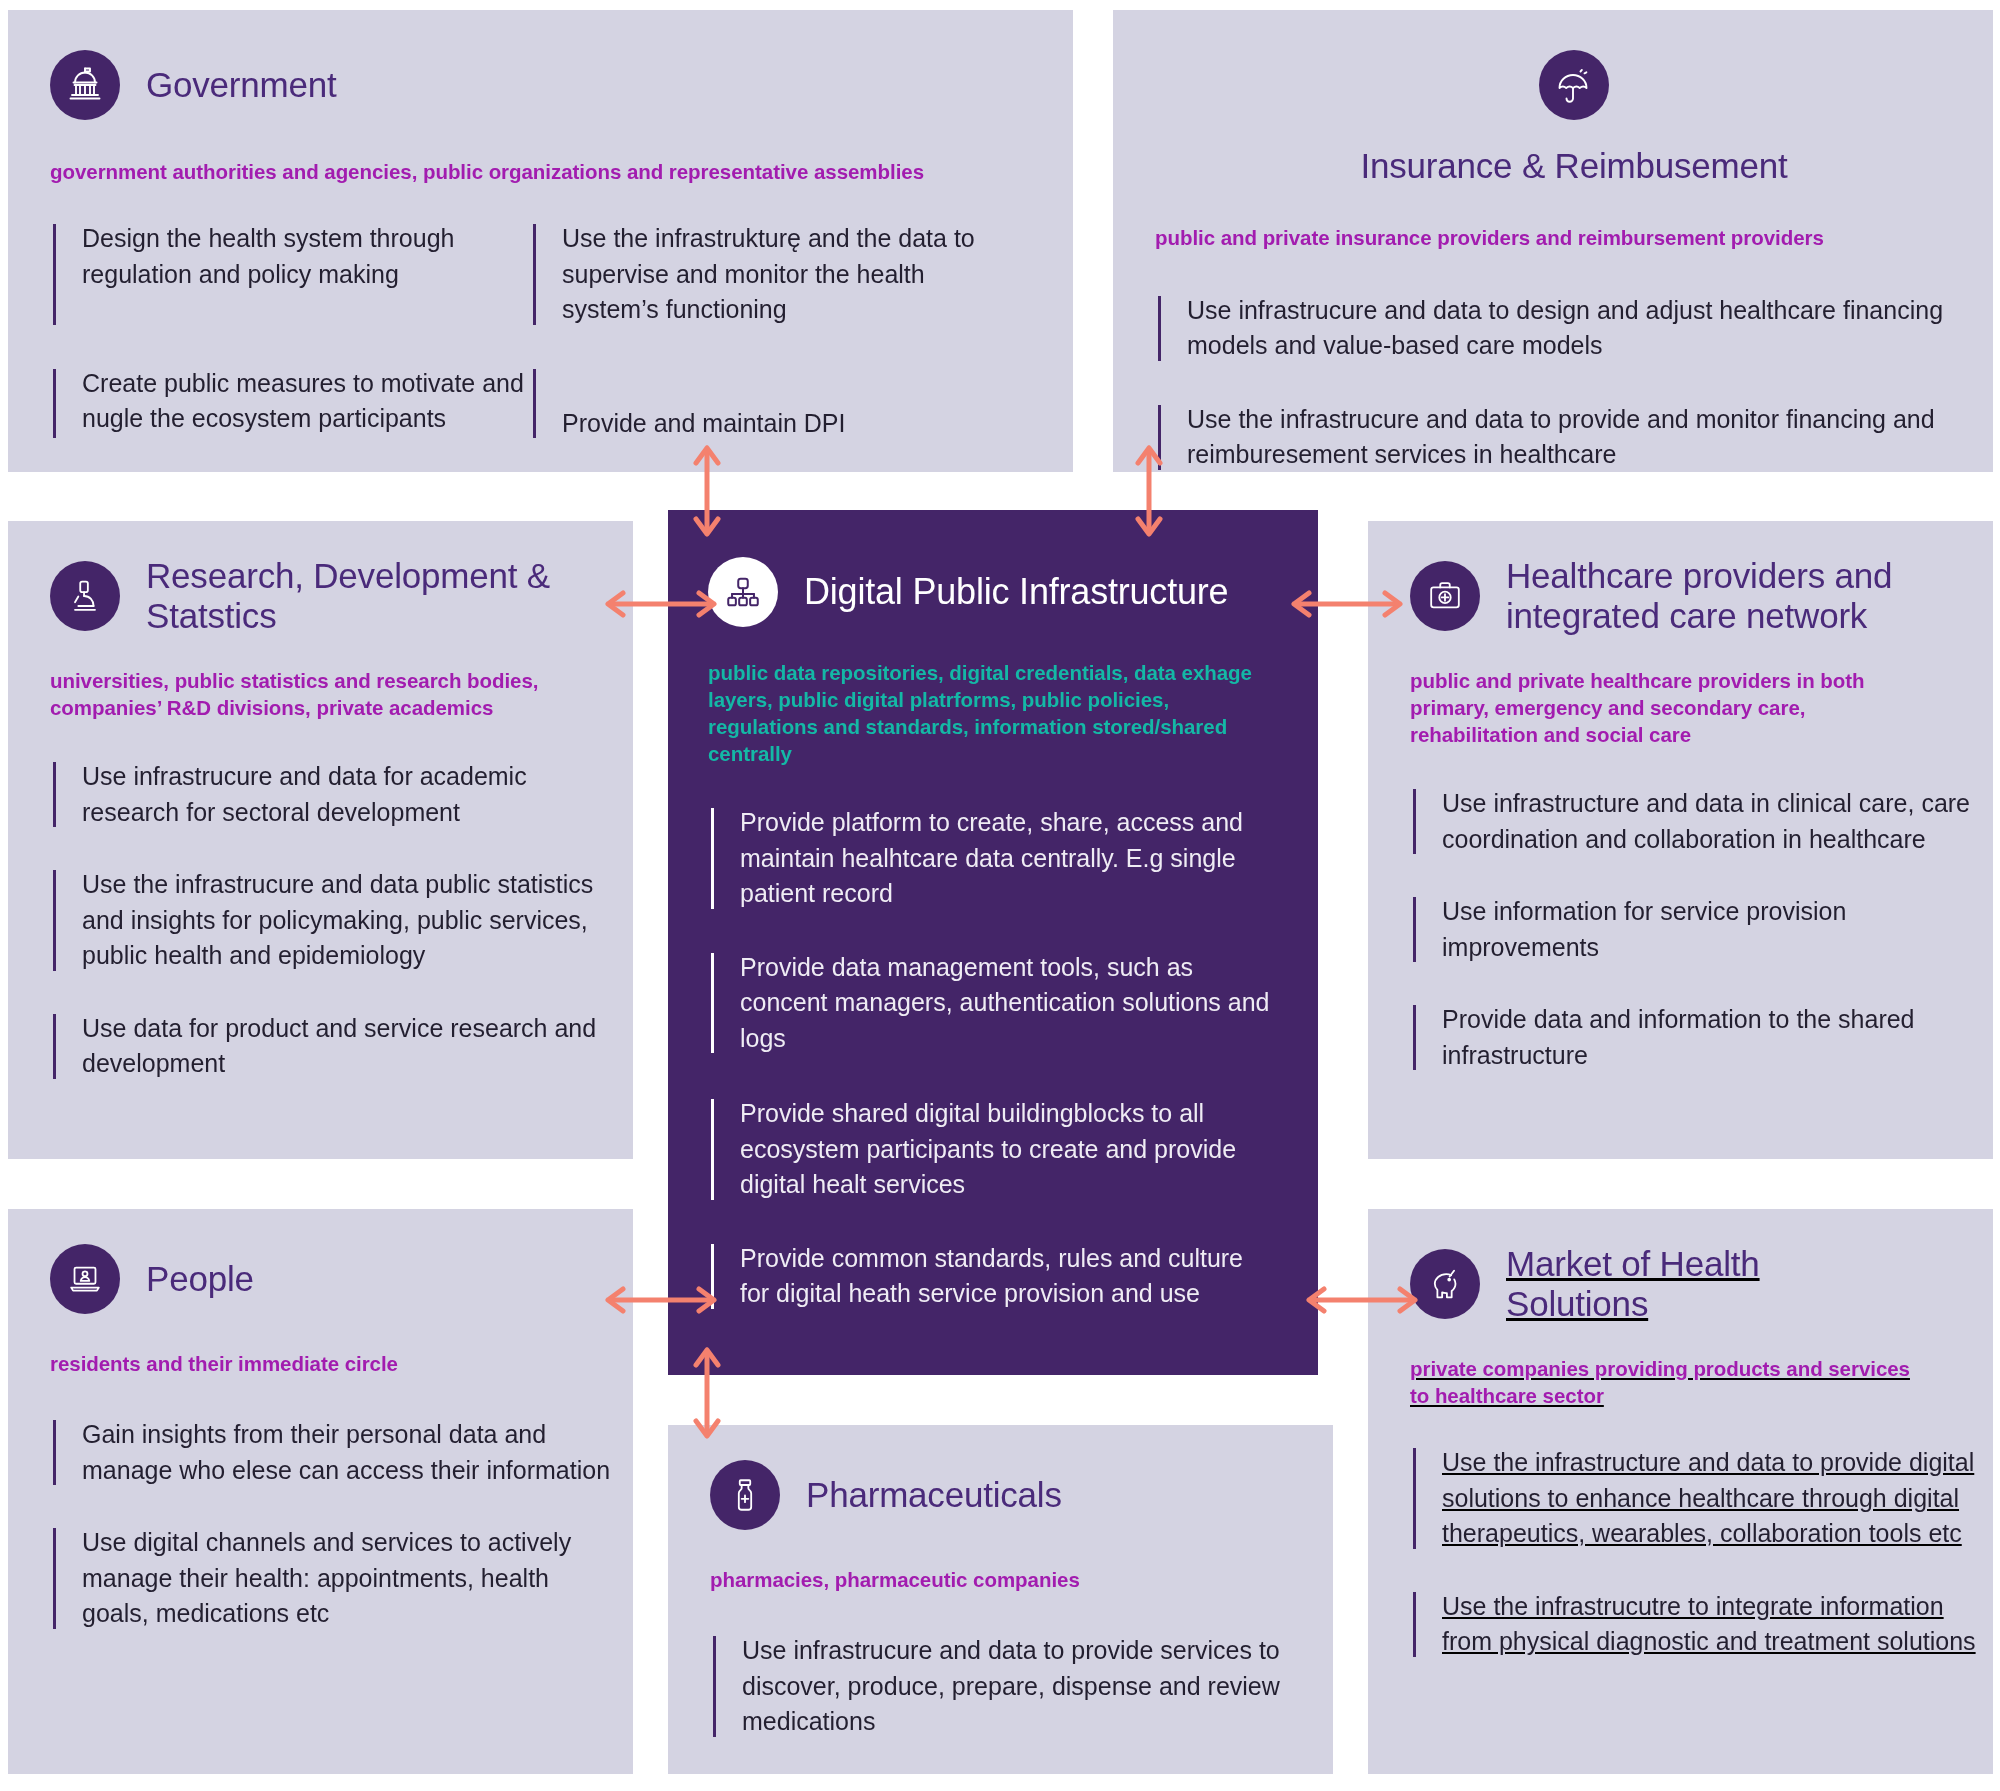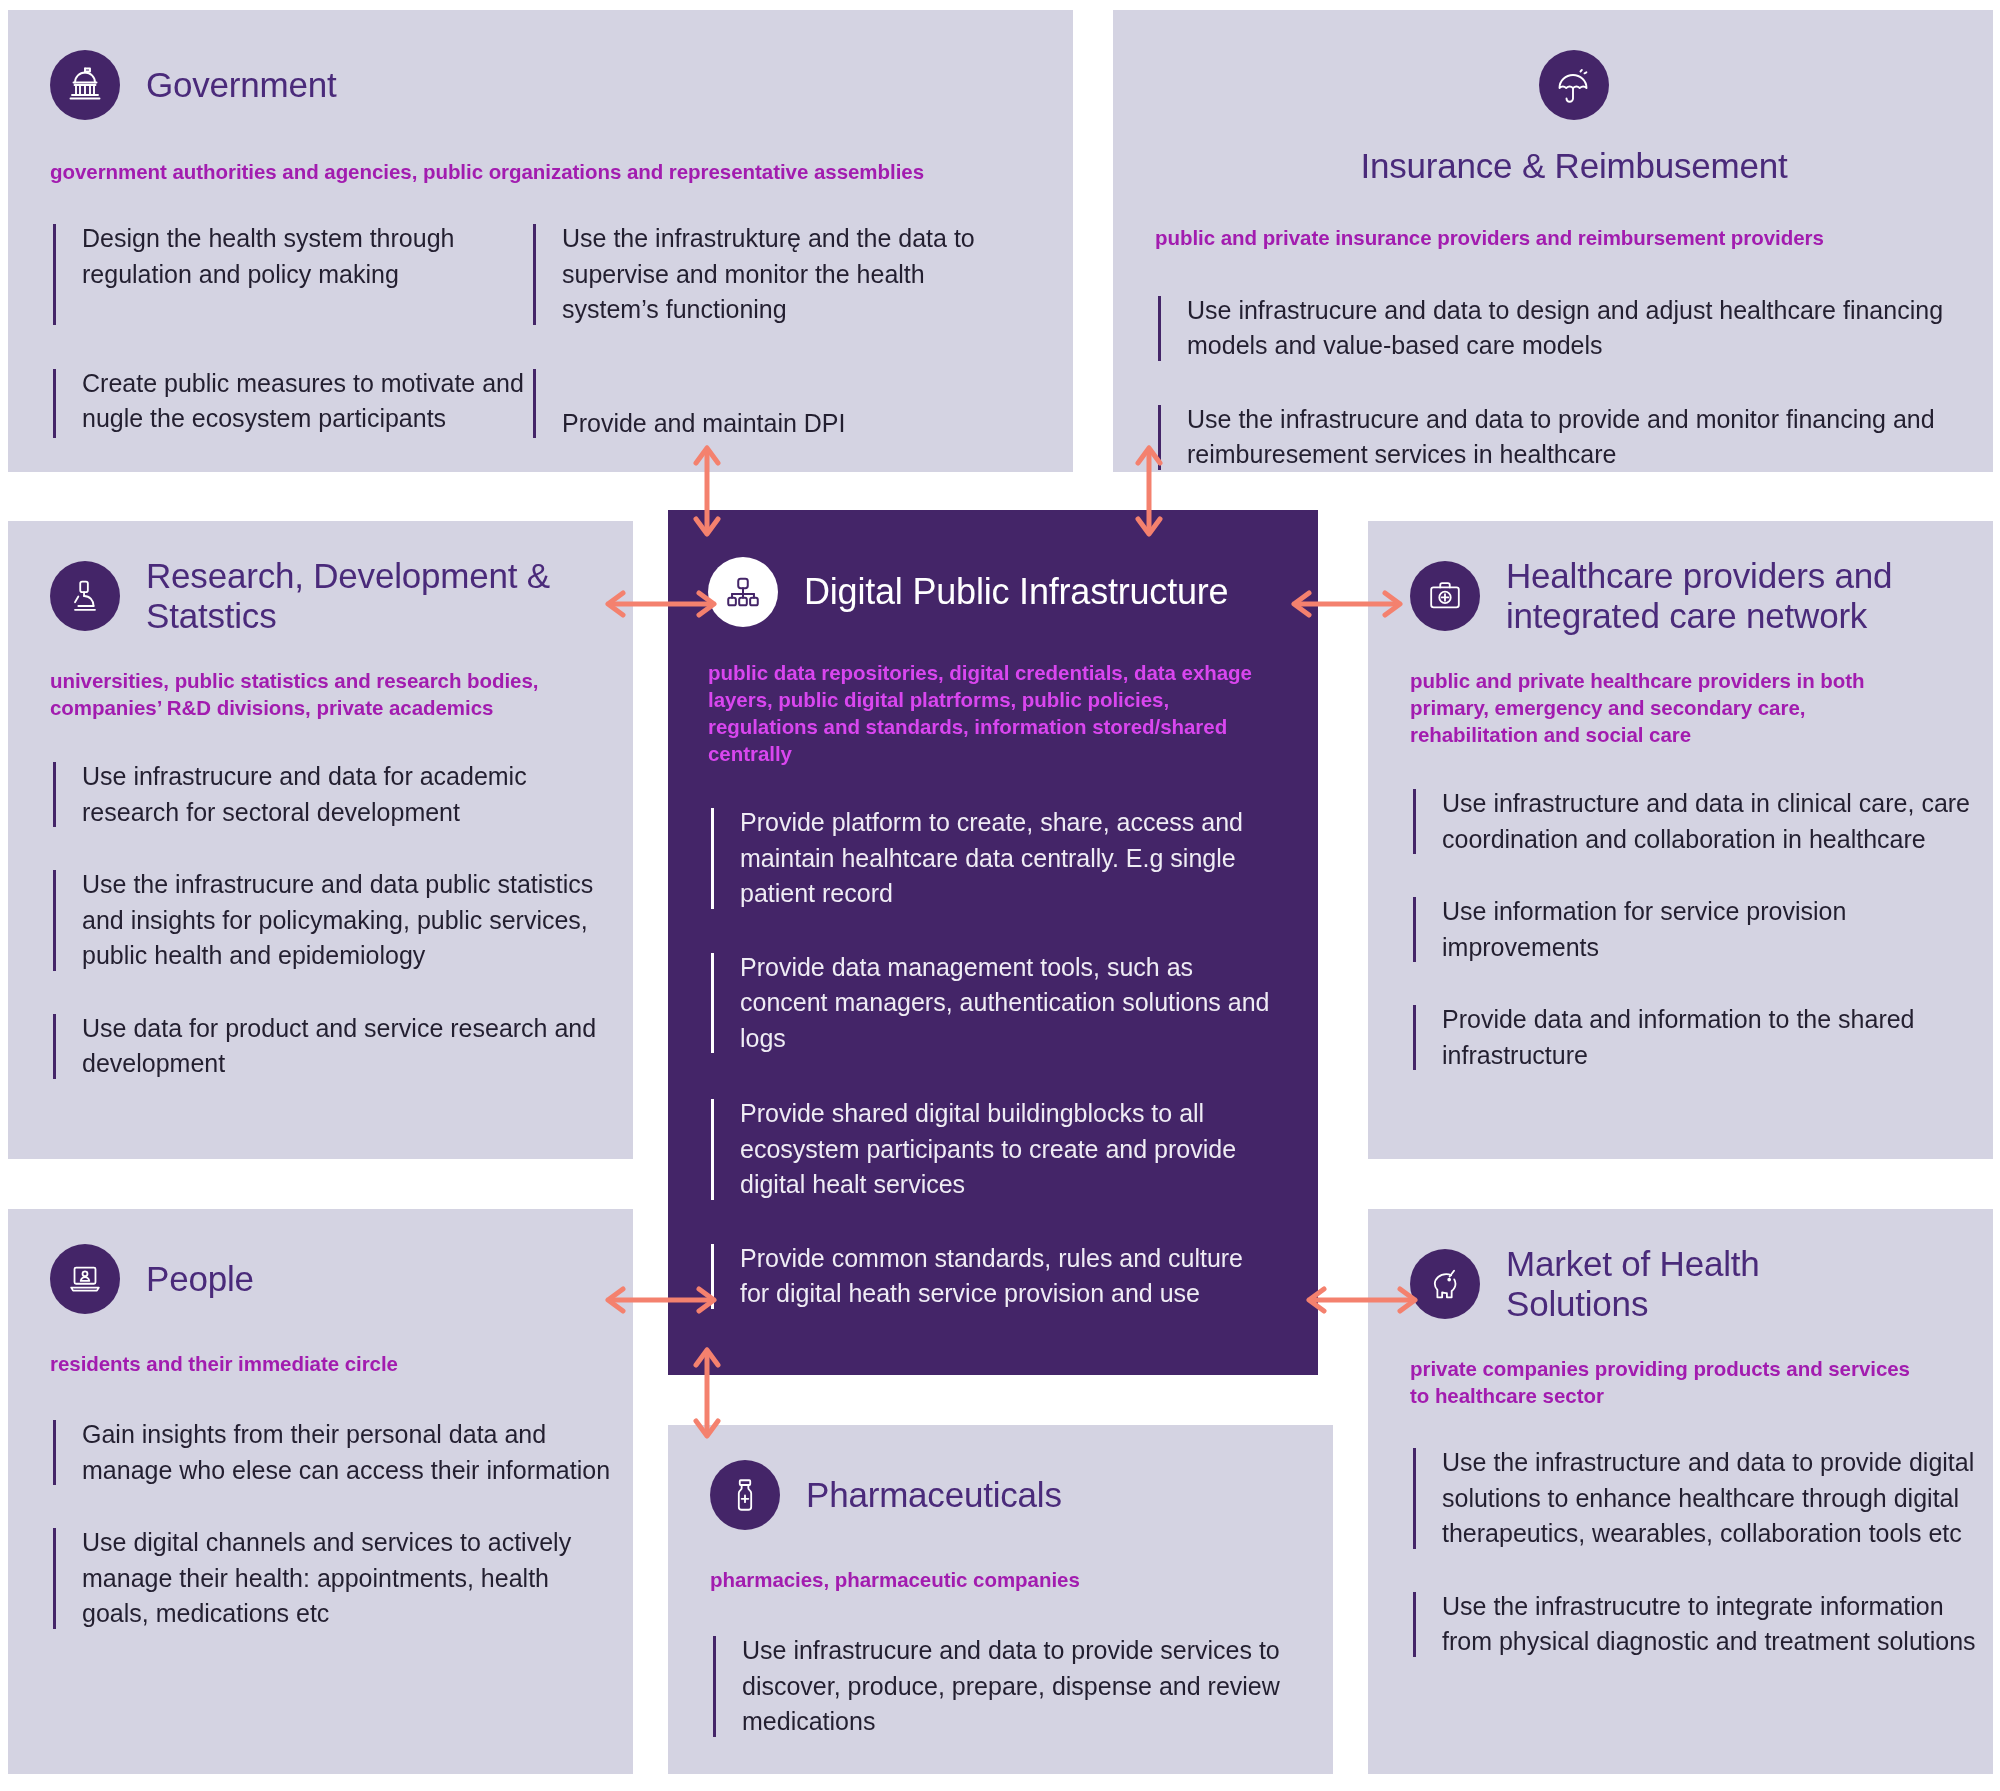--- a/index.html
+++ b/index.html
@@ -32,21 +32,21 @@
   .card-title{
     color:#4a2a7a;font-size:35px;line-height:1.13;font-weight:400;
     letter-spacing:-0.2px;
   }
   .card.dark .card-title{color:#ffffff;}
 
   .card-sub{
     color:#a21caf;font-size:20.5px;line-height:1.32;font-weight:700;
     letter-spacing:-0.05px;
   }
-  .card.dark .card-sub{color:#d946ef;font-weight:700;}
+  .card.dark .card-sub{color:#14b8a6;font-weight:700;}
 
   .bullets{display:flex;flex-direction:column;}
   .bullets.two-col{flex-direction:row;flex-wrap:wrap;}
   .bullet{
     position:relative;
     padding-left:29px;
     color:#231f30;
     font-size:25px;line-height:1.42;font-weight:400;
     margin-bottom:26px;
     box-sizing:border-box;
@@ -205,21 +205,21 @@
       </div>
       <div class="card-title">People</div>
     </div>
     <div class="card-sub" style="margin:36px 42px 0 42px;width:520px;">residents and their immediate circle</div>
     <div class="bullets" style="margin:40px 0 0 45px;width:560px;">
       <div class="bullet" style="margin-bottom:37px;">Gain insights from their personal data and manage who elese can access their information</div>
       <div class="bullet">Use digital channels and services to actively manage their health: appointments, health goals, medications etc</div>
     </div>
   </div>
 
-  <div class="card" style="left:1368px;top:1209px;width:625px;height:565px;">
+  <div class="card" style="left:1368px;top:1209px;width:625px;height:565px;text-decoration:underline;">
     <div class="card-head" style="padding:35px 0 0 42px;">
       <div class="badge">
         <svg width="40" height="40" viewBox="0 0 42 42" fill="none" stroke="#ffffff" stroke-width="1.9" stroke-linecap="round" stroke-linejoin="round">
           <path d="M30.5 7l-4.6 6.2"></path>
           <path d="M27.5 11.8c-1.5-.7-3.3-1.1-5.2-1.1-6.6 0-12 4.5-12 10.1 0 2.4 1 4.6 2.7 6.3V35h5v-5.3c1.3.5 2.8.8 4.3.8h.7V35h5v-6.6c2.4-1.8 4-4.5 4-7.6 0-1.7-.5-3.3-1.3-4.7"></path>
           <circle cx="25.4" cy="16.3" r="1"></circle>
         </svg>
       </div>
       <div class="card-title" style="width:400px;">Market of Health Solutions</div>
     </div>

